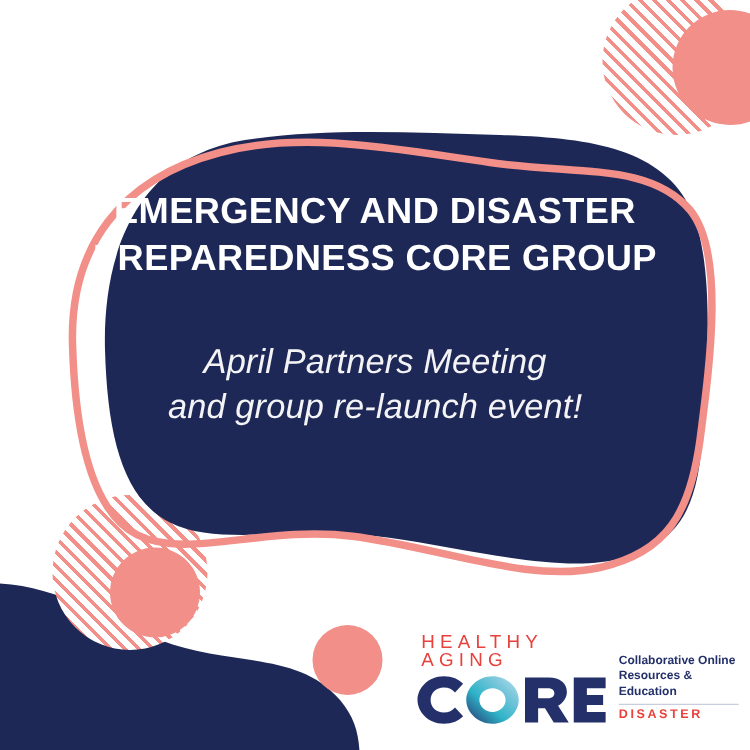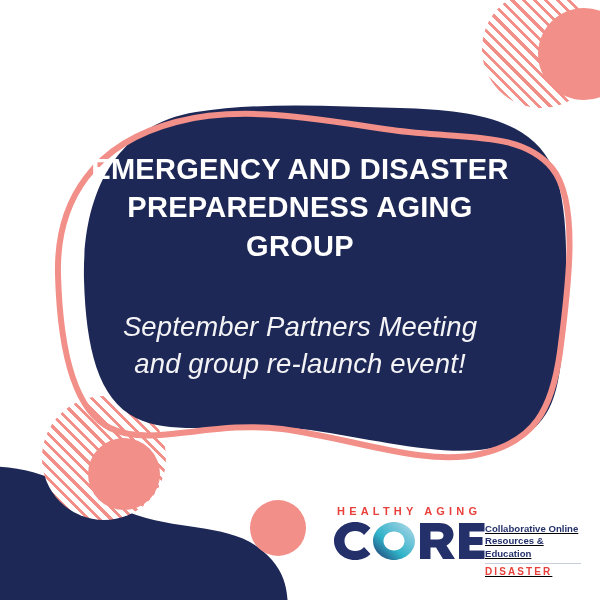--- a/index.html
+++ b/index.html
@@ -123,37 +123,37 @@
     align-items: flex-start;
   }
 
   #logo-left {
     width: 152px;
     position: relative;
   }
 
   #healthy-aging {
     color: #E8413C;
-    font-size: 11px;
-    font-weight: bold;
+    font-size: 15px;
+    font-weight: normal;
     letter-spacing: 4.2px;
     line-height: 1;
     padding-left: 4px;
     margin-bottom: 2px;
   }
 
   #core-wordmark {
     width: 152px;
     height: 44px;
     display: block;
   }
 
   #logo-right {
+    margin-left: 10px;
     padding-top: 17px;
-    text-decoration: underline;
   }
 
   #tagline {
     color: #24306A;
     font-size: 9.6px;
     font-weight: bold;
     line-height: 1.3;
     white-space: pre-line;
   }
 
@@ -213,22 +213,22 @@
              C 72 409, 60 345, 58 275
              C 56 198, 96 143, 176 122 Z" fill="none" stroke="#F18F88" stroke-width="6" stroke-linecap="round"></path>
   </svg>
 
   <div class="solid-circle" id="circle-bottom-left"></div>
 
   <div class="solid-circle" id="circle-bottom-center"></div>
 
   <div id="text-block">
     <h1 id="headline">EMERGENCY AND DISASTER
-PREPAREDNESS AGING GROUP</h1>
-    <p id="subhead">September Partners Meeting
+PREPAREDNESS CORE GROUP</h1>
+    <p id="subhead">April Partners Meeting
 and group re-launch event!</p>
   </div>
 
   <div id="logo">
     <div id="logo-left">
       <div id="healthy-aging">HEALTHY AGING</div>
 
       <svg id="core-wordmark" viewBox="0 0 304 88">
         <defs>
           <linearGradient id="oGrad" x1="0" y1="1" x2="1" y2="0">

